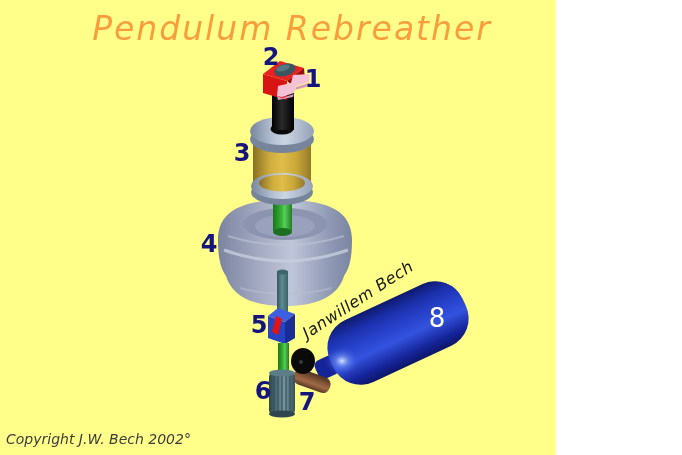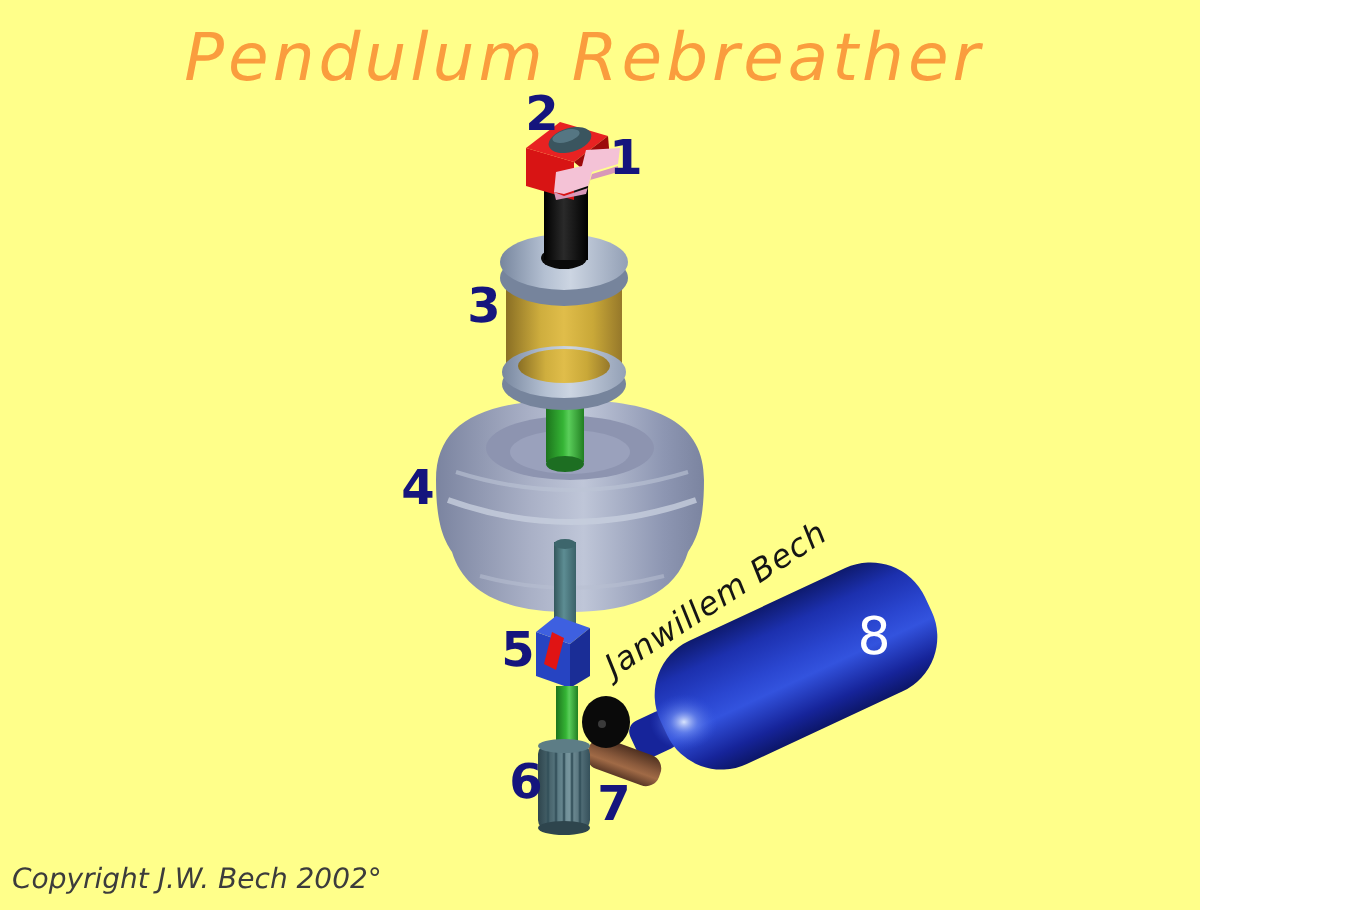--- a/index.html
+++ b/index.html
@@ -1,16 +1,16 @@
 <!DOCTYPE html>
 <html><head>
 <meta charset="utf-8">
 <style>
   html,body{margin:0;padding:0;}
-  .stage{width:600px;height:455px;position:relative;overflow:hidden;font-family:"DejaVu Sans",sans-serif;}
+  .stage{width:556px;height:455px;position:relative;overflow:hidden;font-family:"DejaVu Sans",sans-serif;}
   svg{display:block;}
   svg text{font-family:"DejaVu Sans",sans-serif;}
   .title-text{font-size:33px;font-style:italic;letter-spacing:2px;}
   .num{font-size:24px;font-weight:bold;}
   .num8{font-size:26px;font-weight:normal;}
   .sig{font-size:16px;font-style:italic;letter-spacing:.5px;}
   .copy{font-size:14px;font-style:italic;}
 </style>
 </head>
 <body>

